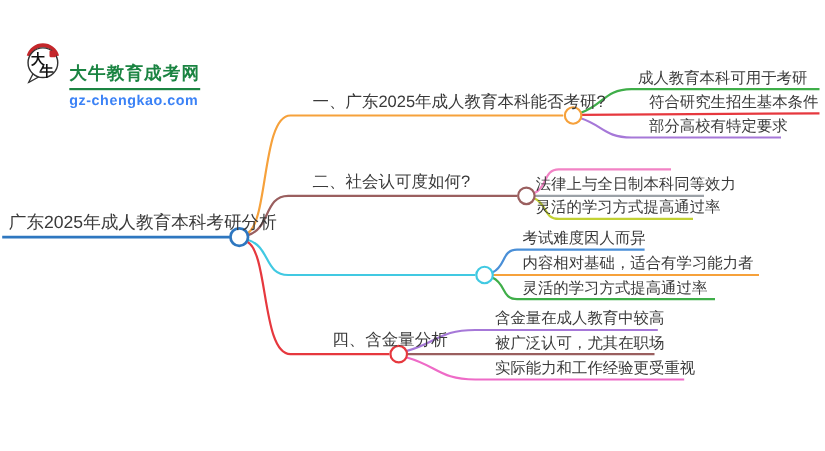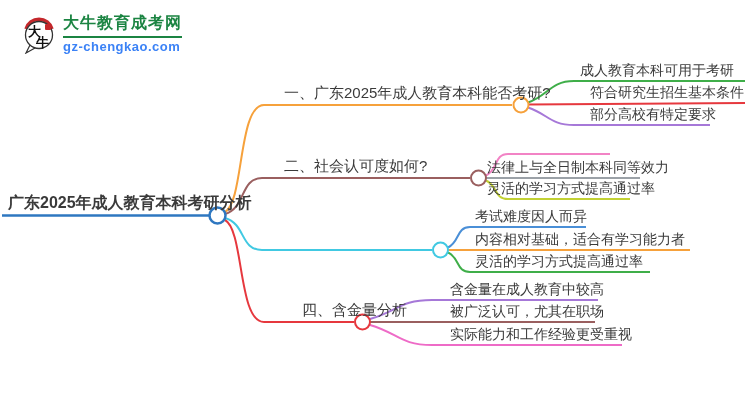--- a/index.html
+++ b/index.html
@@ -2,27 +2,27 @@
 <html><head>
 <meta charset="utf-8">
 <style>
   html,body { margin:0; padding:0; }
   .canvas {
     position:relative; width:750px; height:410px; background:#ffffff;
     overflow:hidden; font-family:"Liberation Sans", sans-serif;
   }
   .wires { position:absolute; left:0; top:0; width:750px; height:410px; }
   .node { position:absolute; color:#3a3a3a; white-space:nowrap; line-height:1.2; }
-  .root-label   { font-size:16px; font-weight:700; }
+  .root-label   { font-size:16px; font-weight:400; }
   .branch-label { font-size:15px; font-weight:500; }
   .leaf-label   { font-size:14px; font-weight:400; }
   
   .logo { position:absolute; left:22px; top:12px; display:flex; align-items:center; gap:7px; }
   .logo-text { display:flex; flex-direction:column; }
-  .logo-title { font-size:16px; font-weight:bold; color:#1b8442; letter-spacing:1px; }
+  .logo-title { font-size:16px; font-weight:bold; color:#1b8442; letter-spacing:1px;margin-top:45px; }
   .logo-divider { height:2px; background:#1b8442; margin:2px 0 1px 0; }
   .logo-subtitle { font-size:13px; font-weight:bold; color:#3b82f6; letter-spacing:0.5px; }
 </style>
 </head>
 <body>
 
 <div class="canvas">
 
   <svg class="wires" viewBox="0 0 750 410" fill="none">
 

